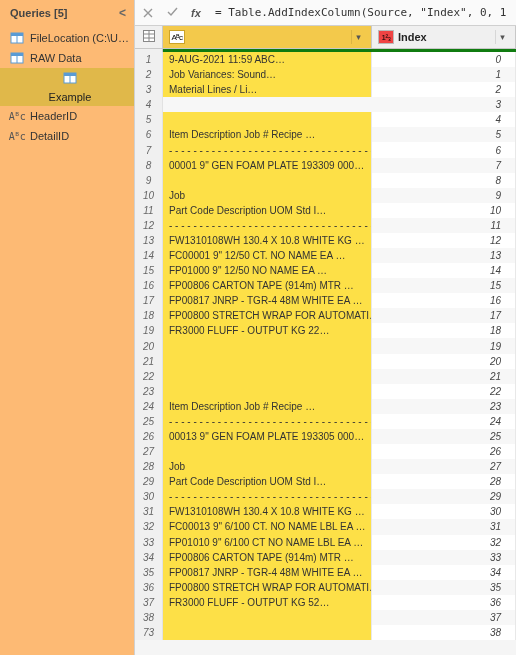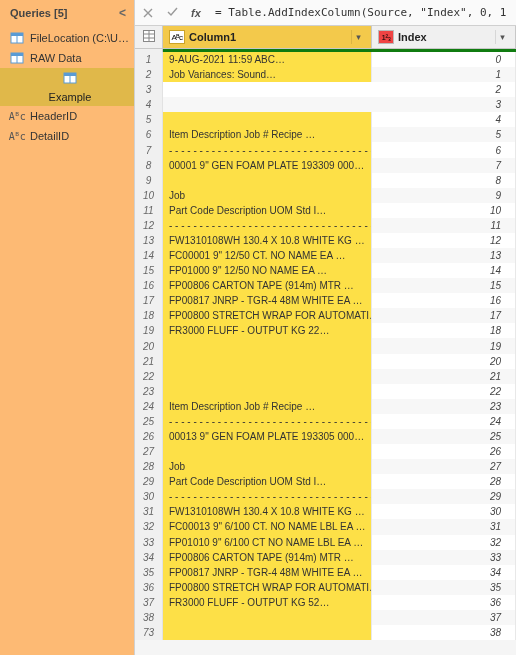--- a/index.html
+++ b/index.html
@@ -128,21 +128,20 @@
             <svg viewBox="0 0 12 12">
                 <rect x="0.5" y="0.5" width="11" height="11" fill="#fff" stroke="#888"></rect>
                 <line x1="0.5" y1="4" x2="11.5" y2="4" stroke="#888"></line>
                 <line x1="0.5" y1="8" x2="11.5" y2="8" stroke="#888"></line>
                 <line x1="6" y1="0.5" x2="6" y2="11.5" stroke="#888"></line>
               </svg>
           </span>
         </div>
         <div class="col-header col1 selected">
           <span class="typeicon">Aᴮc</span>
-          <span class="name">Column1</span>
           <span class="chev">▾</span>
         </div>
         <div class="col-header col2">
           <span class="typeicon">1²₃</span>
           <span class="name">Index</span>
           <span class="chev">▾</span>
         </div>
       </div>
       <div class="greenbar-row">
         <div class="spacer"></div>
@@ -155,20 +154,21 @@
             <div class="cell c1">9-AUG-2021 11:59                                       ABC…</div>
             <div class="cell c2">0</div>
           </div>
           <div class="grid-row">
             <div class="rownum">2</div>
             <div class="cell c1">                                                 Job Variances: Sound…</div>
             <div class="cell c2">1</div>
           </div>
           <div class="grid-row">
             <div class="rownum">3</div>
+            <div class="cell c1">                                                  Material Lines / Li…</div>
             <div class="cell c2">2</div>
           </div>
           <div class="grid-row">
             <div class="rownum">4</div>
             <div class="cell c2">3</div>
           </div>
           <div class="grid-row">
             <div class="rownum">5</div>
             <div class="cell c1"></div>
             <div class="cell c2">4</div>

